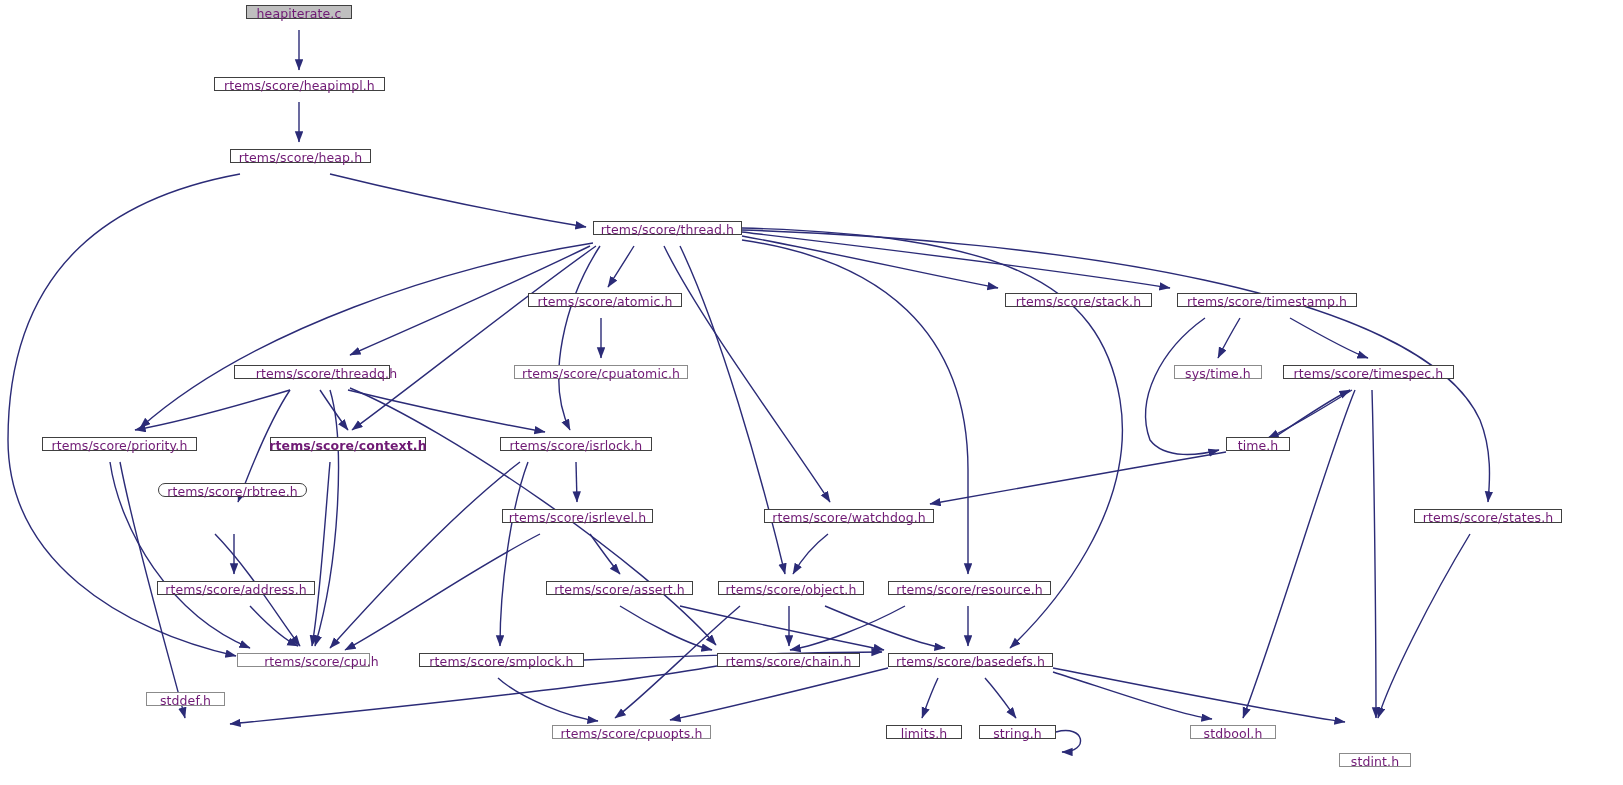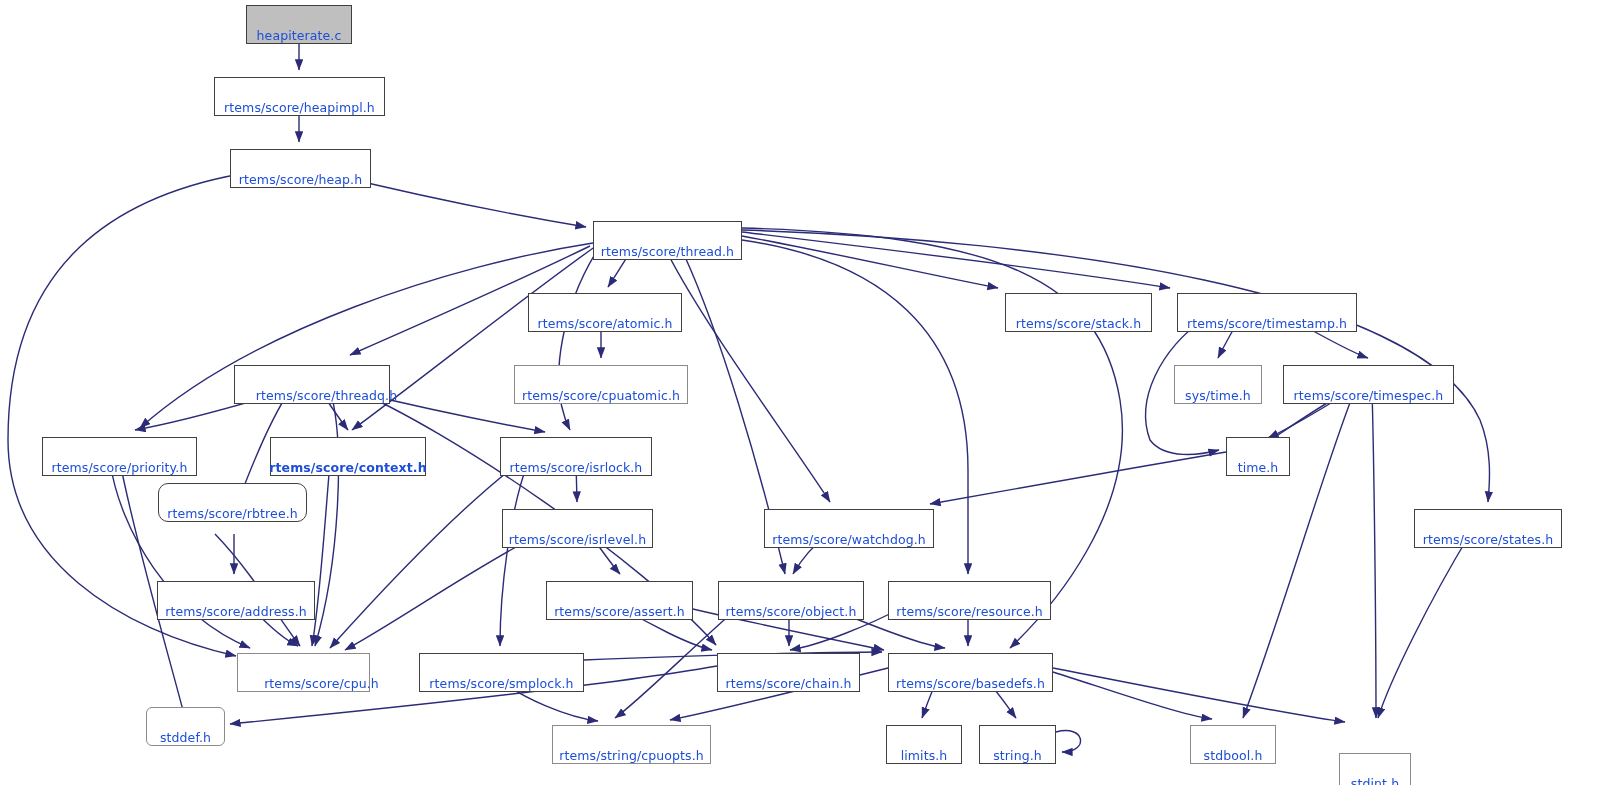--- a/index.html
+++ b/index.html
@@ -1,21 +1,21 @@
 <!DOCTYPE html>
 <html><head>
 <meta charset="utf-8">
 <style>
   html,body{margin:0;padding:0;background:#ffffff;}
   #canvas{position:relative;width:1623px;height:785px;background:#ffffff;
           font-family:"DejaVu Sans","Liberation Sans",sans-serif;overflow:hidden;}
   svg.edges{position:absolute;left:0;top:0;width:1623px;height:785px;pointer-events:none;}
-  .node{position:absolute;box-sizing:border-box;display:flex;align-items:flex-end;
+  .node{position:absolute;box-sizing:border-box;display:flex;align-items:flex-start;
         justify-content:center;background:#ffffff;border:1px solid #8b8b8b;
-        font-size:12.5px;color:#1d4ed8;white-space:nowrap;height:39px;letter-spacing:0.1px;}
+        font-size:12.5px;color:#701a75;white-space:nowrap;height:14px;letter-spacing:0.1px;}
   .node.strong{border:1.6px solid #404040;}
   .node.root{background:#bfbfbf;border:1.6px solid #404040;}
 </style>
 </head>
 <body>
 
 <div id="canvas">
   <svg class="edges">
     <defs>
       <marker id="ah" markerWidth="9" markerHeight="9" refX="7.6" refY="3" orient="auto" markerUnits="strokeWidth">
@@ -160,25 +160,25 @@
       </div>
       <div class="node strong" style="left: 419px; top: 653px; width: 165px;">
         <span>rtems/score/smplock.h</span>
       </div>
       <div class="node strong" style="left: 717px; top: 653px; width: 143px;">
         <span>rtems/score/chain.h</span>
       </div>
       <div class="node strong" style="left: 888px; top: 653px; width: 165px;">
         <span>rtems/score/basedefs.h</span>
       </div>
-      <div class="node weak" style="left: 146px; top: 707px; width: 79px; border-radius: 6px;">
+      <div class="node weak" style="left: 146px; top: 692px; width: 79px;">
         <span>stddef.h</span>
       </div>
       <div class="node weak" style="left: 552px; top: 725px; width: 159px;">
-        <span>rtems/string/cpuopts.h</span>
+        <span>rtems/score/cpuopts.h</span>
       </div>
       <div class="node strong" style="left: 886px; top: 725px; width: 76px;">
         <span>limits.h</span>
       </div>
       <div class="node strong" style="left: 979px; top: 725px; width: 77px;">
         <span>string.h</span>
       </div>
       <div class="node weak" style="left: 1190px; top: 725px; width: 86px;">
         <span>stdbool.h</span>
       </div>

